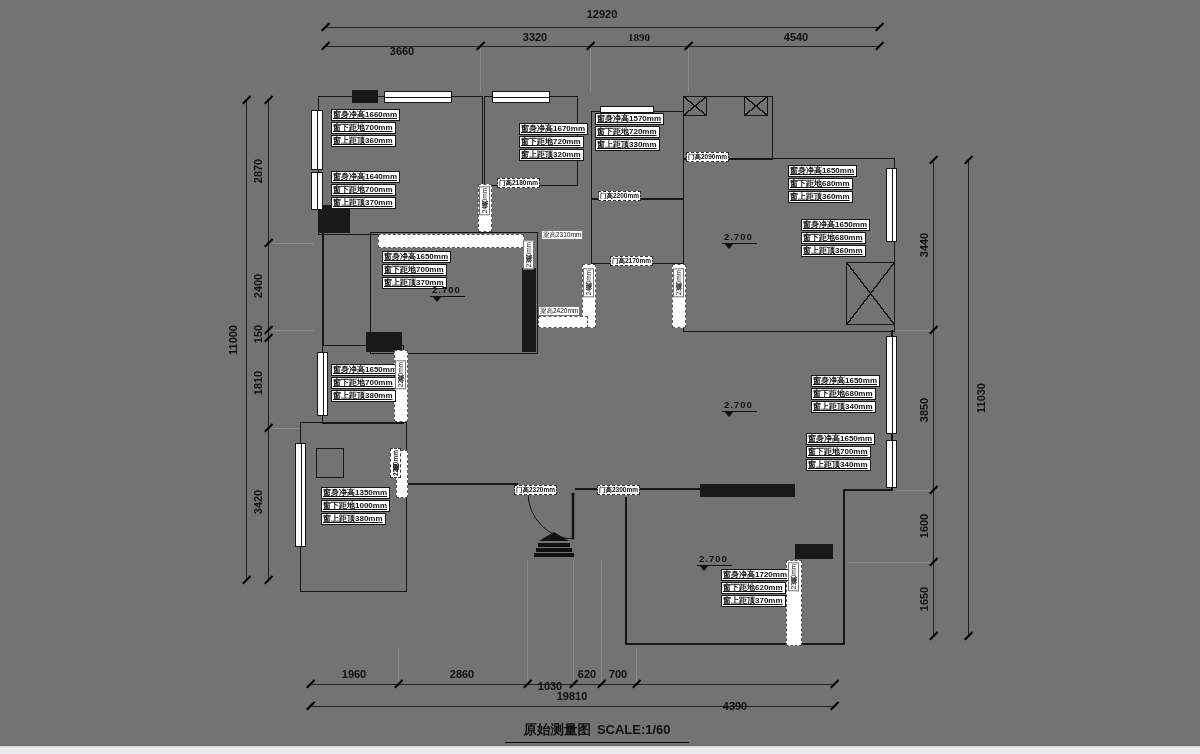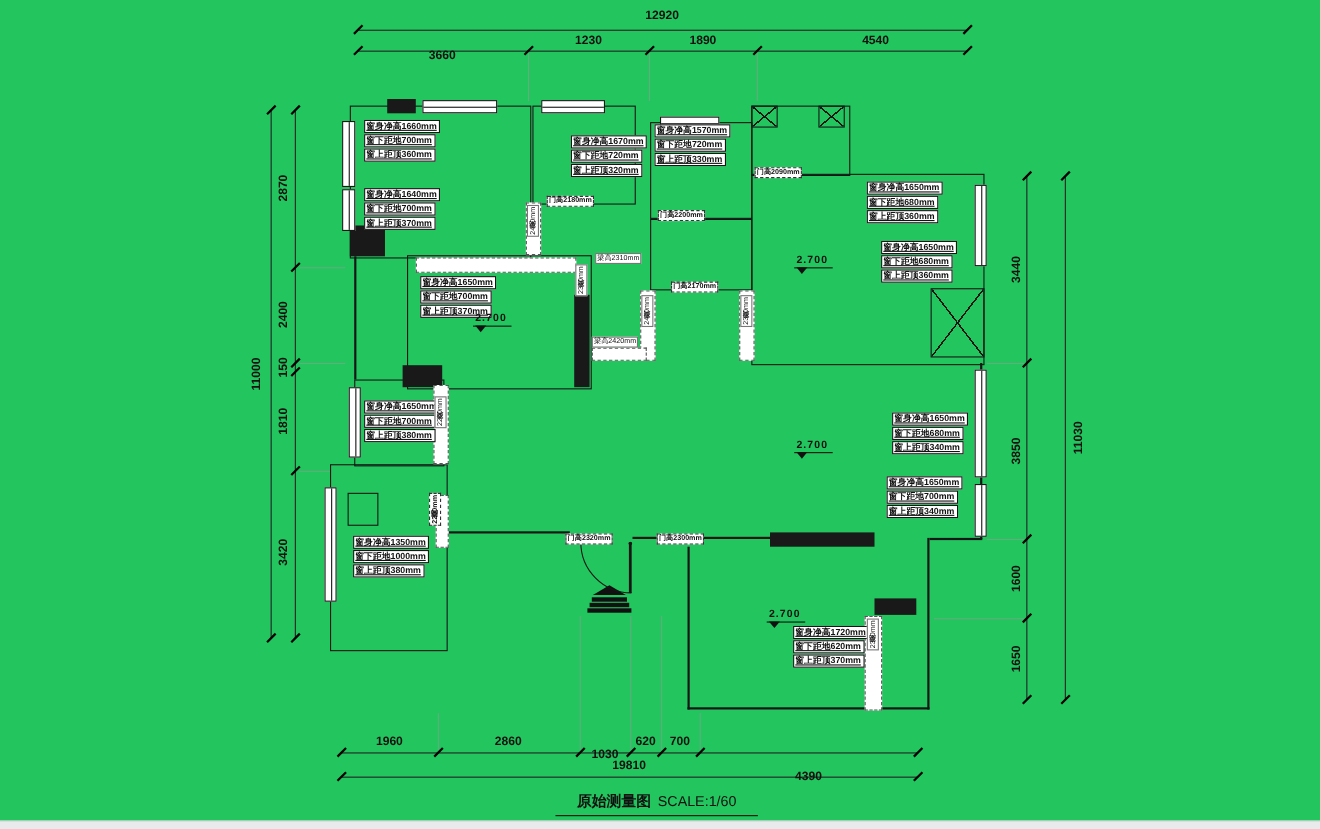--- a/index.html
+++ b/index.html
@@ -1,16 +1,16 @@
 <!DOCTYPE html>
 <html><head>
 <meta charset="utf-8">
 <style>
   html,body{margin:0;padding:0;background:#fff;}
-  #canvas{position:relative;width:1200px;height:754px;background:#22c55e;overflow:hidden;
+  #canvas{position:relative;width:1200px;height:754px;background:#737373;overflow:hidden;
           font-family:"Liberation Sans","DejaVu Sans",sans-serif;color:#111;}
   .abs{position:absolute;}
   
   .room{position:absolute;border:1.5px solid #161616;background:transparent;}
   .ln{position:absolute;background:#161616;}
   .bk{position:absolute;background:#191919;}
   .beam{position:absolute;border:1px dashed #555;background:#fff;}
   
   .winv{position:absolute;border:1px solid #161616;background:#fff;}
   .winv::before{content:"";position:absolute;left:50%;top:0;bottom:0;width:1px;background:#161616;}
@@ -43,35 +43,35 @@
   .numv{position:absolute;font-size:11px;font-weight:bold;white-space:nowrap;
         transform:translate(-50%,-50%) rotate(-90deg);z-index:5;}
   .ext{position:absolute;background:#999;opacity:.55;}
   
   .steps-tri{position:absolute;width:0;height:0;border-left:15px solid transparent;
              border-right:15px solid transparent;border-bottom:9px solid #111;}
   .steps-bar{position:absolute;background:#111;height:3.5px;}
   
   .title{position:absolute;border-bottom:1.2px solid #111;text-align:center;white-space:nowrap;padding:0 8px 3px 8px;}
   .title .t1{font-size:13.5px;font-weight:bold;}
-  .title .t2{font-size:13px;font-weight:normal;margin-left:6px;}
+  .title .t2{font-size:13px;font-weight:bold;margin-left:6px;}
   .pagefoot{position:absolute;left:0;bottom:0;width:100%;height:7px;background:#e8eaec;border-top:1px solid #d4d7da;}
 </style>
 </head>
 <body>
 
 <div id="canvas">
 
   <div class="num" style="left:602px;top:8px;">12920</div>
   <div class="dim" style="left:325px;top:27px;width:555px;height:1px;"></div>
   <div class="tk" style="left:320px;top:26px;"></div>
   <div class="tk" style="left:874px;top:26px;"></div>
   <div class="num" style="left:402px;top:45px;">3660</div>
-  <div class="num" style="left:535px;top:31px;">1230</div>
-  <div class="num" style="left:639px;top:31px;">1890</div>
+  <div class="num" style="left:535px;top:31px;">3320</div>
+  <div class="num" style="left:639px;top:31px;font-family:Liberation Serif, serif;">1890</div>
   <div class="num" style="left:796px;top:31px;">4540</div>
   <div class="dim" style="left:325px;top:46px;width:555px;height:1px;"></div>
   <div class="tk" style="left:320px;top:45px;"></div>
   <div class="tk" style="left:475px;top:45px;"></div>
   <div class="tk" style="left:585px;top:45px;"></div>
   <div class="tk" style="left:683px;top:45px;"></div>
   <div class="tk" style="left:874px;top:45px;"></div>
   <div class="ext" style="left:480px;top:48px;width:1px;height:44px;"></div>
   <div class="ext" style="left:590px;top:48px;width:1px;height:44px;"></div>
   <div class="ext" style="left:688px;top:48px;width:1px;height:44px;"></div>

